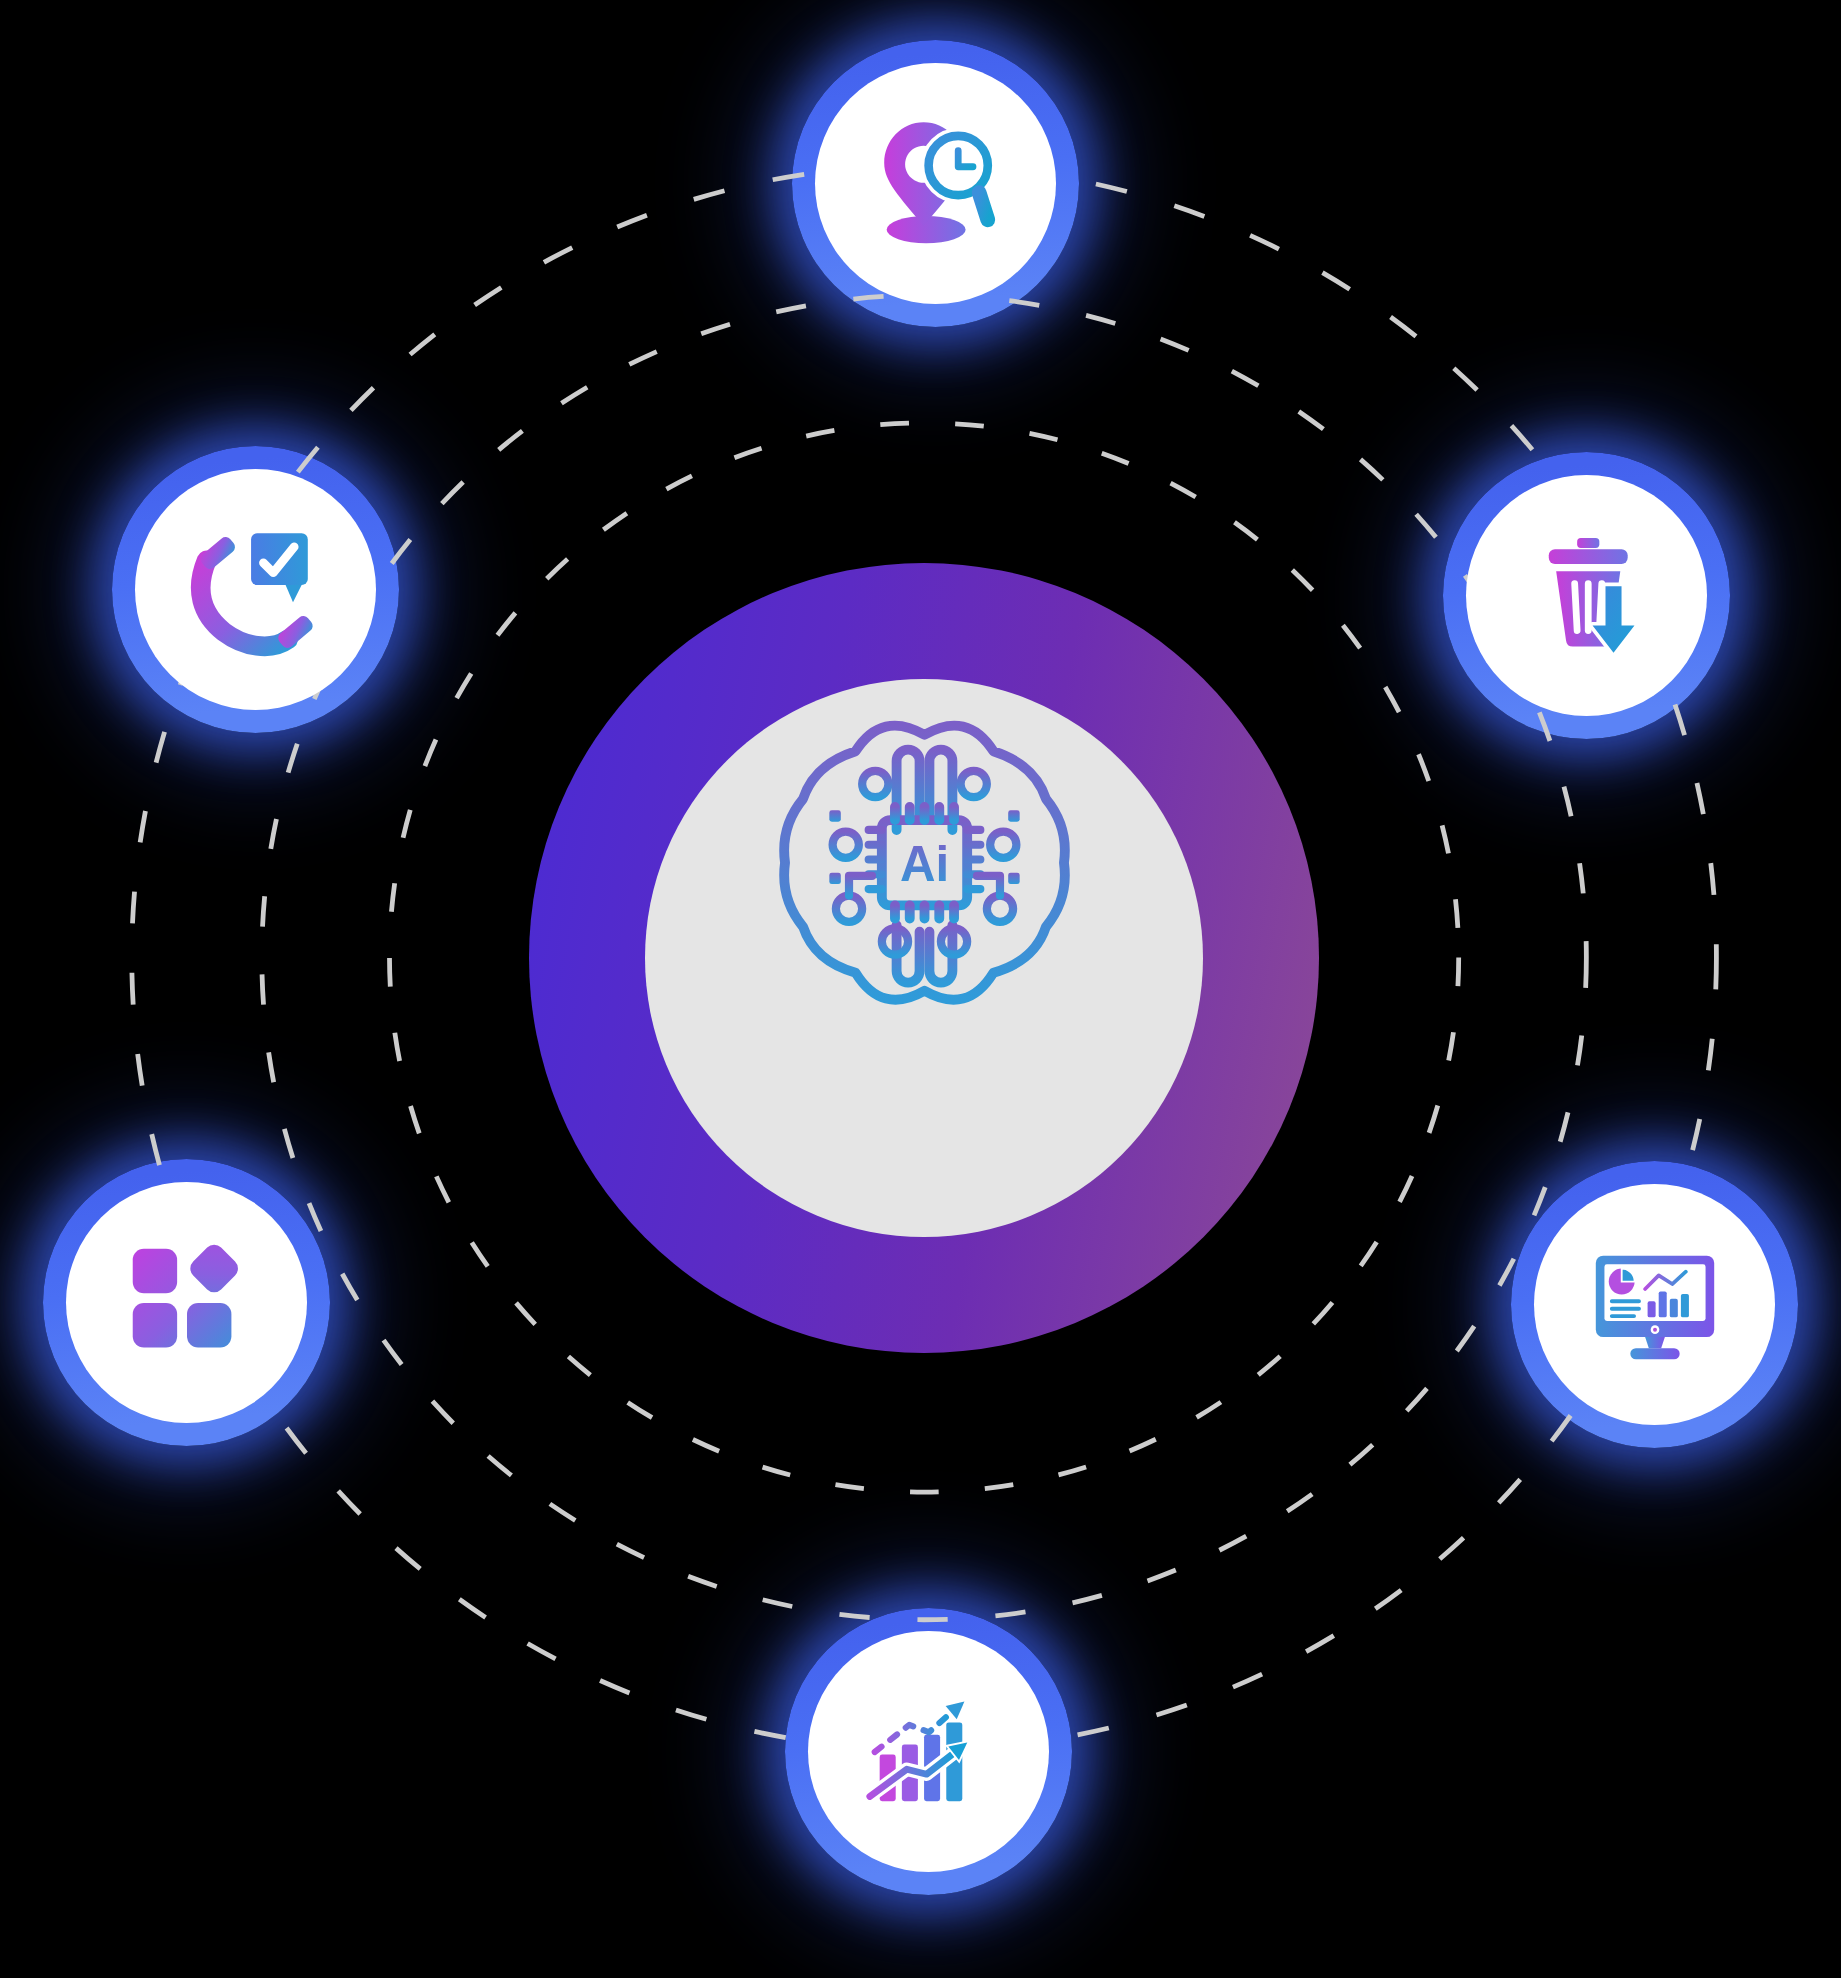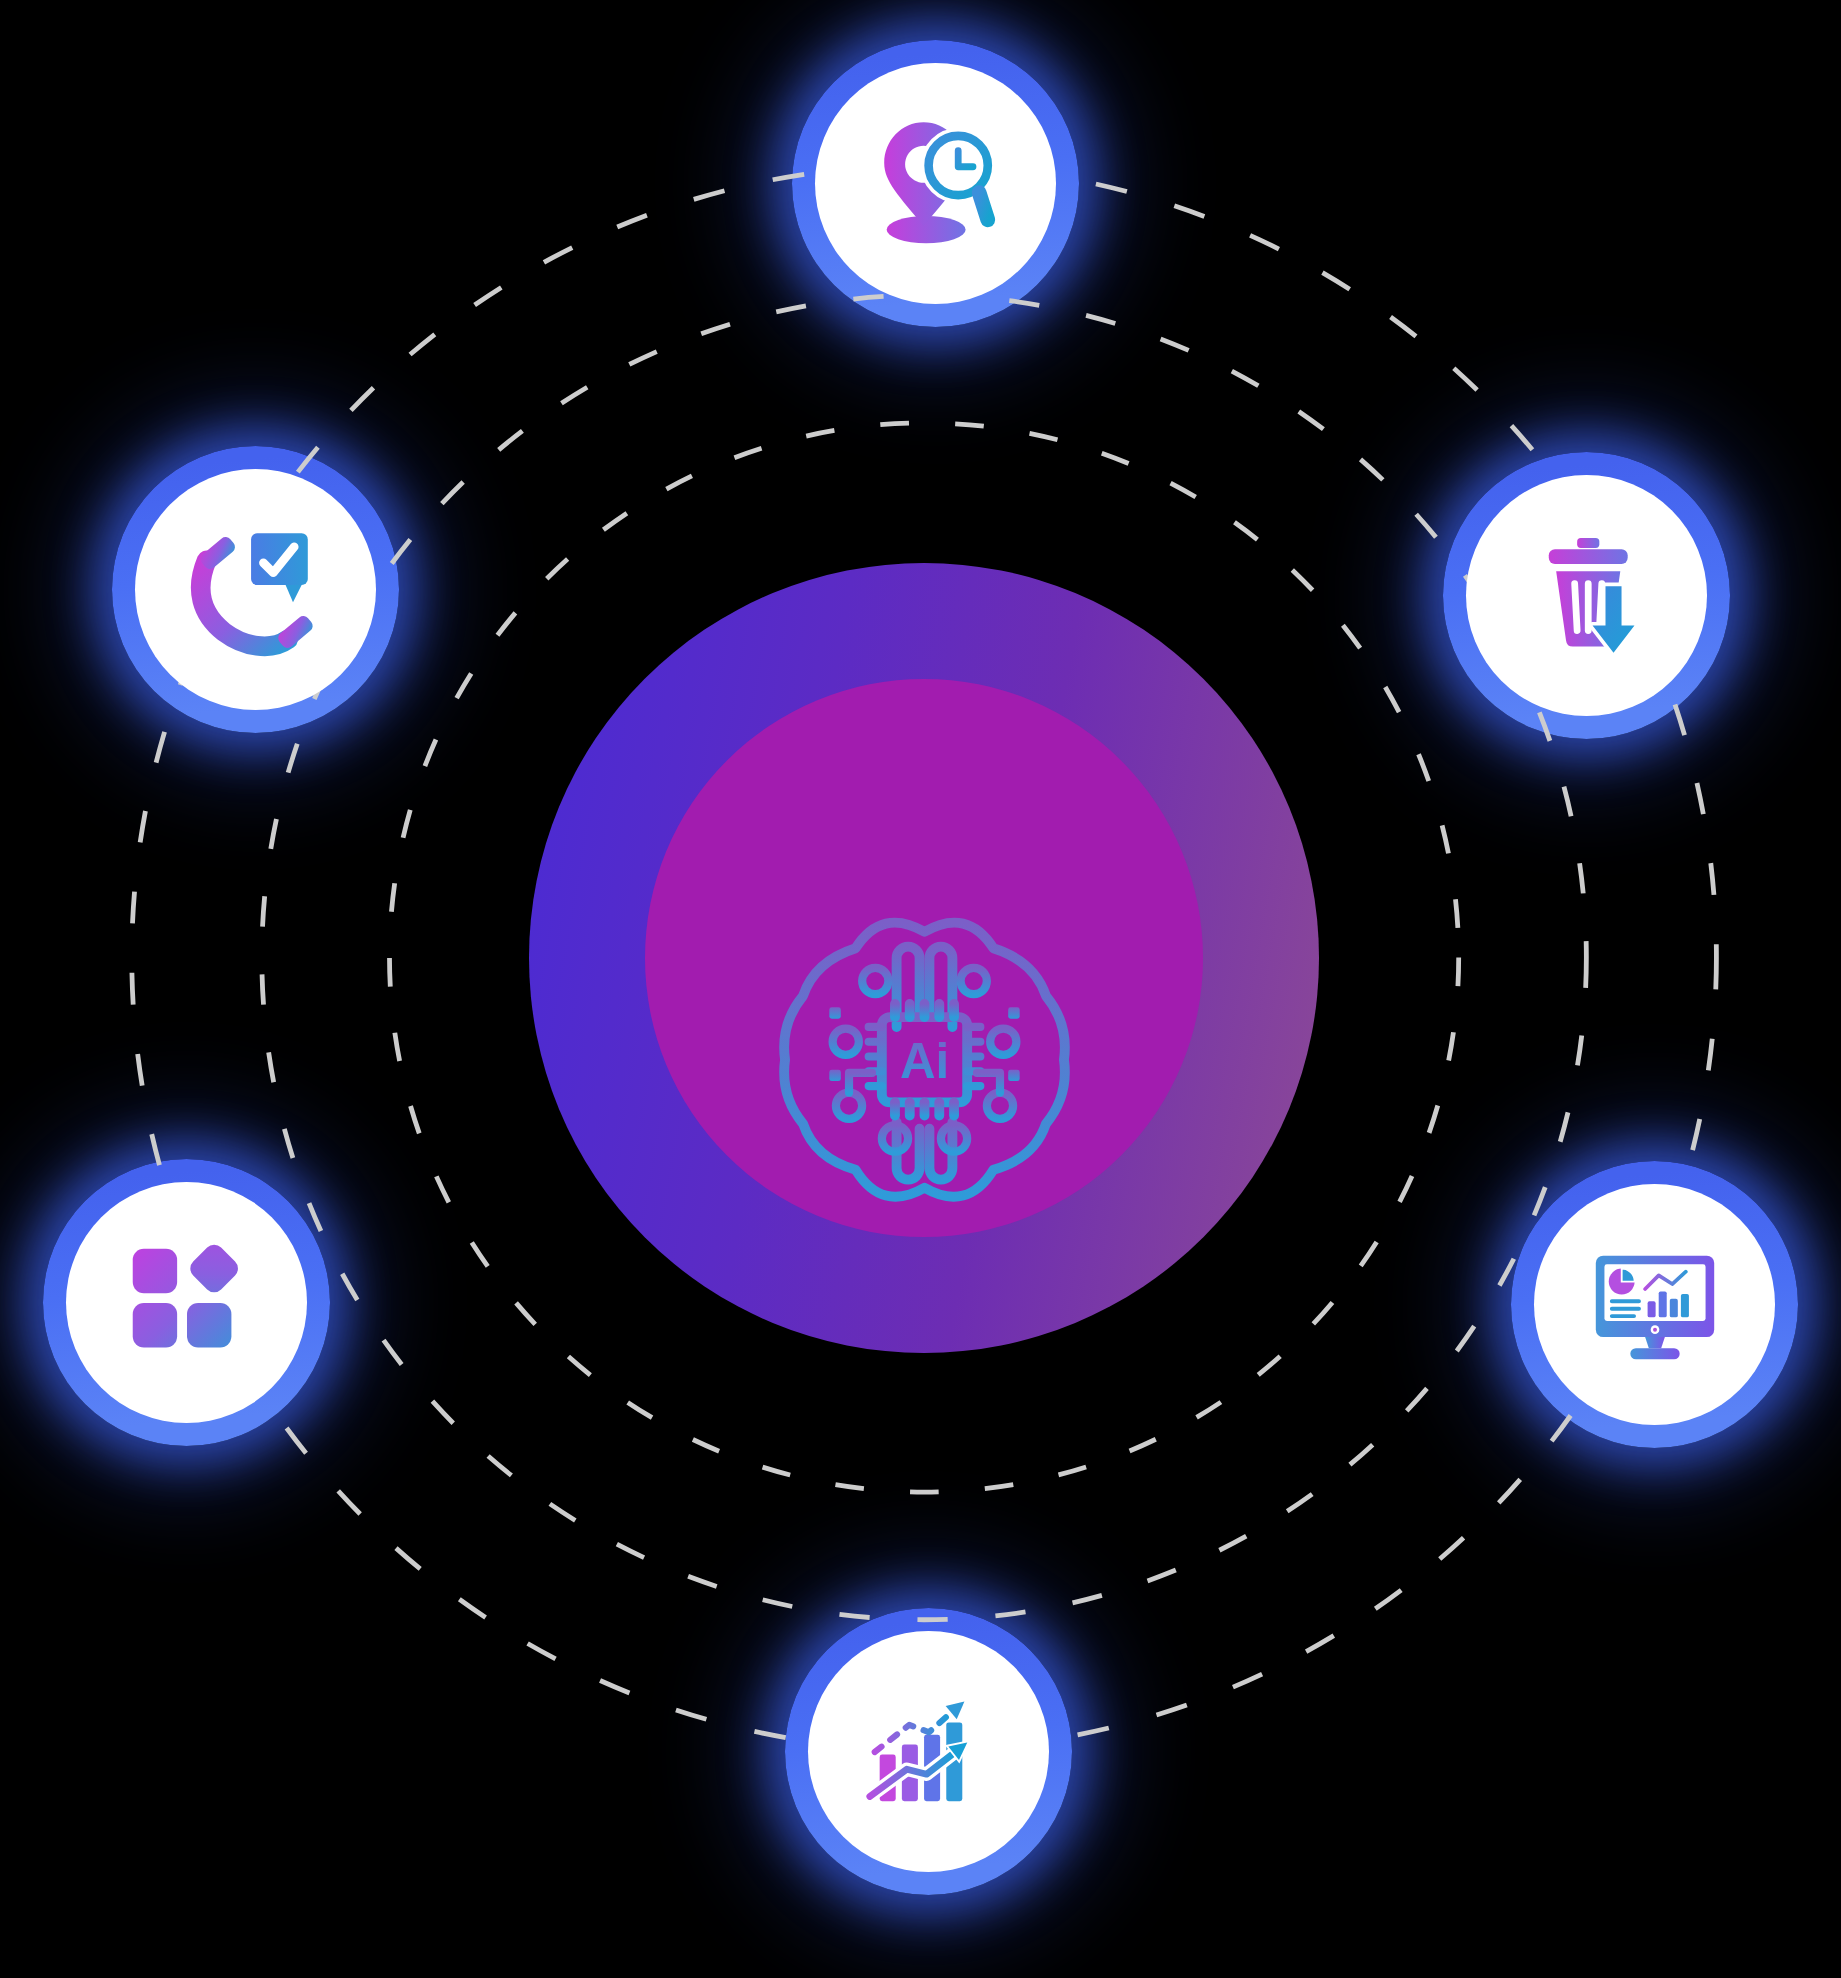--- a/index.html
+++ b/index.html
@@ -22,22 +22,22 @@
   .sat-ul{left:112px;top:446px;}
   .sat-ur{left:1443px;top:452px;}
   .sat-ll{left:43px;top:1159px;}
   .sat-lr{left:1511px;top:1161px;}
   .sat-bottom{left:785px;top:1608px;}
 
   
   .center-node{position:absolute;left:529px;top:563px;width:790px;height:790px;z-index:4;}
   .center-ring{position:absolute;inset:0;border-radius:50%;
       background:linear-gradient(100deg,#4a2bd4 0%,#5c2bc4 35%,#6d2db3 60%,#8d4a95 100%);}
-  .center-face{position:absolute;inset:116px;border-radius:50%;background:#a21caf;
-      display:flex;align-items:flex-end;justify-content:center;}
+  .center-face{position:absolute;inset:116px;border-radius:50%;background:#e5e5e5;
+      display:flex;align-items:flex-start;justify-content:center;}
   .center-face svg{width:361px;height:361px;}
 
   text.chip-label{font-family:"Liberation Sans", sans-serif;}
 </style>
 </head>
 <body>
 
 <div class="stage">
 
   <svg class="orbits" width="1841" height="1978" viewBox="0 0 2307 2479">

